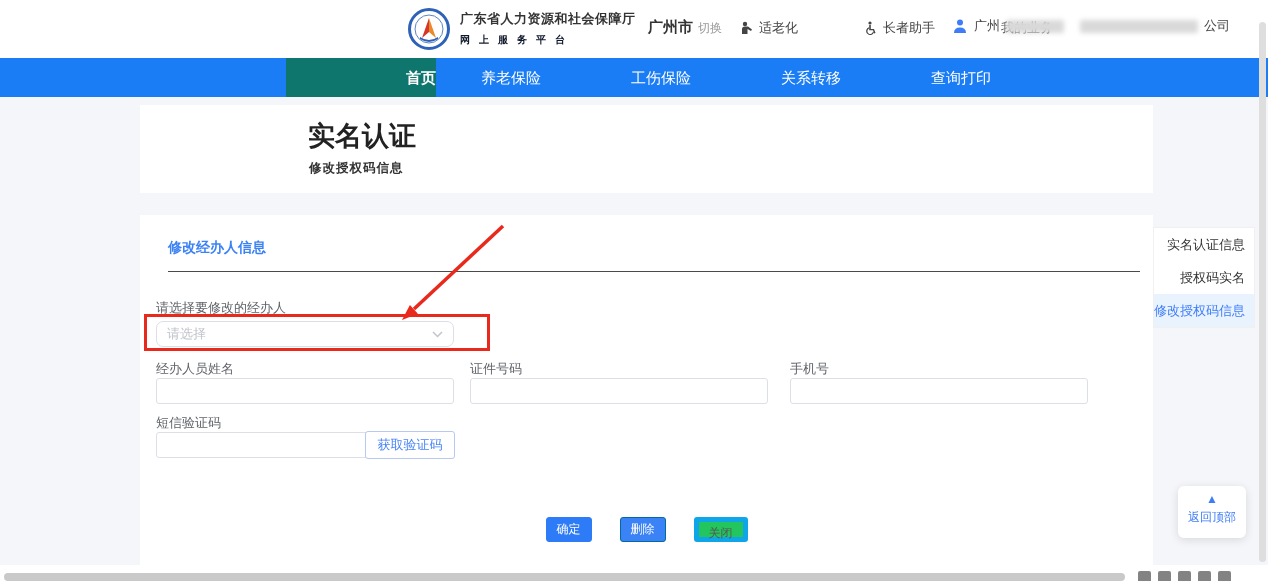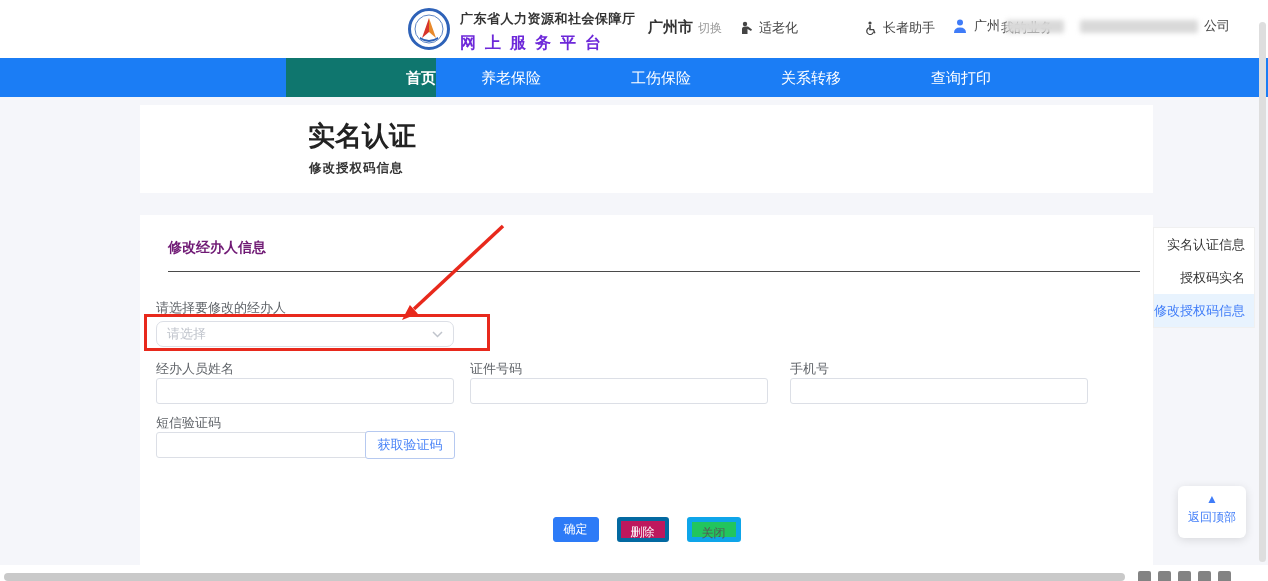--- a/index.html
+++ b/index.html
@@ -4,21 +4,21 @@
 <style>
   * { margin:0; padding:0; box-sizing:border-box; }
   html,body { width:1268px; height:581px; overflow:hidden; background:#fff;
     font-family:"Liberation Sans","DejaVu Sans",sans-serif; }
 
   
   .header { position:absolute; left:0; top:0; width:1268px; height:58px; background:#fff; }
   .logo { position:absolute; left:408px; top:8px; width:42px; height:42px; }
   .org { position:absolute; left:460px; top:10px; width:190px; }
   .org-line1 { font-size:13px; font-weight:bold; color:#333; letter-spacing:0.5px; white-space:nowrap; }
-  .org-line2 { font-size:16px; font-weight:bold; color:#6d28d9; letter-spacing:9px; margin-top:5px; white-space:nowrap; }
+  .org-line2 { font-size:10px; font-weight:bold; color:#0f172a; letter-spacing:9px; margin-top:5px; white-space:nowrap; }
   .city-wrap { position:absolute; left:648px; top:18px; white-space:nowrap; }
   .city { font-size:15px; font-weight:bold; color:#333; }
   .switch { font-size:12px; color:#999; margin-left:5px; cursor:pointer; }
   .hlinks { position:absolute; left:700px; top:19px; display:flex; gap:26px; white-space:nowrap; }
   .hlink { display:flex; align-items:center; gap:5px; font-size:13px; color:#444; cursor:pointer;margin-left:40px; }
   .hlink svg { display:block; }
   .user { position:absolute; left:952px; top:17px; display:flex; align-items:center; gap:6px; font-size:13px; color:#444; }
   .redact { display:inline-block; height:13px; background:#d9d9d9; filter:blur(2.5px); border-radius:2px; }
   .redact.r1 { width:58px; }
   .redact.r2 { width:118px; margin-left:10px; }
@@ -30,39 +30,39 @@
     font-size:15px; cursor:pointer; }
   .nav-item.active { background:#0f766e; font-weight:bold;text-align:right; }
 
   
   .bg-gray { position:absolute; left:0; top:97px; width:1268px; height:468px; background:#f5f6fa; }
   .title-block { position:absolute; left:140px; top:105px; width:1013px; height:88px; background:#fff; }
   .page-title { position:absolute; left:168px; top:13px; font-size:27px; font-weight:bold; color:#222; }
   .page-subtitle { position:absolute; left:169px; top:55px; font-size:12.5px; font-weight:bold; color:#333; letter-spacing:1px; }
 
   .panel { position:absolute; left:140px; top:215px; width:1013px; height:350px; background:#fff; }
-  .section-title { position:absolute; left:28px; top:24px; font-size:14px; font-weight:bold; color:#701a75; }
+  .section-title { position:absolute; left:28px; top:24px; font-size:14px; font-weight:bold; color:#3b82f6; }
   .section-underline { position:absolute; left:28px; top:56px; width:972px; height:0; border-top:1.5px solid #4a4a4a; }
 
   .field-label { position:absolute; font-size:13px; color:#5f6368; }
   .select-box { position:absolute; left:16px; top:106px; width:298px; height:26px; background:#fff;
     border:1px solid #dcdfe6; border-radius:7px; display:flex; align-items:center; cursor:pointer; }
   .select-placeholder { font-size:13px; color:#bfc3cb; padding-left:10px; flex:1; }
   .select-box svg { margin-right:10px; }
 
   .input { position:absolute; width:298px; height:26px; background:#fff; border:1px solid #dcdfe6; border-radius:3px; }
   .sms-btn { position:absolute; left:225px; top:216px; width:90px; height:28px; background:#fff;
     border:1px solid #b6c9f0; border-radius:3px; color:#4a84f7; font-size:13px; text-align:center;
     line-height:26px; cursor:pointer; }
 
-  .btn-row { position:absolute; left:0; top:302px; width:1013px; display:flex; justify-content:center; gap:18px; }
+  .btn-row { position:absolute; left:0; top:302px; width:1013px; display:flex; justify-content:center; gap:28px; }
   .btn { min-width:45px; height:25px; padding:0 10px; font-size:12px; border-radius:3px; line-height:23px;
     text-align:center; cursor:pointer; }
   .btn-primary { background:#2d7bf7; color:#fff; border:1px solid #2d7bf7; }
-  .btn-danger  { background:#be185d; color:#fff; border:4px solid #0369a1; }
+  .btn-danger  { background:#3b82f6; color:#fff; border:1px solid #0369a1; }
   .btn-plain   { background:#22c55e; color:#555; border:5px solid #0ea5e9; }
 
   
   .anno-rect { position:absolute; left:144px; top:314px; width:346px; height:37px;
     border:3px solid #e8291c; z-index:30; pointer-events:none; }
   .anno-arrow { position:absolute; left:380px; top:210px; z-index:30; pointer-events:none; }
 
   
   .sidebar { position:absolute; left:1153px; top:227px; width:102px; background:#fff;
     border:1px solid #f0f0f0; }

